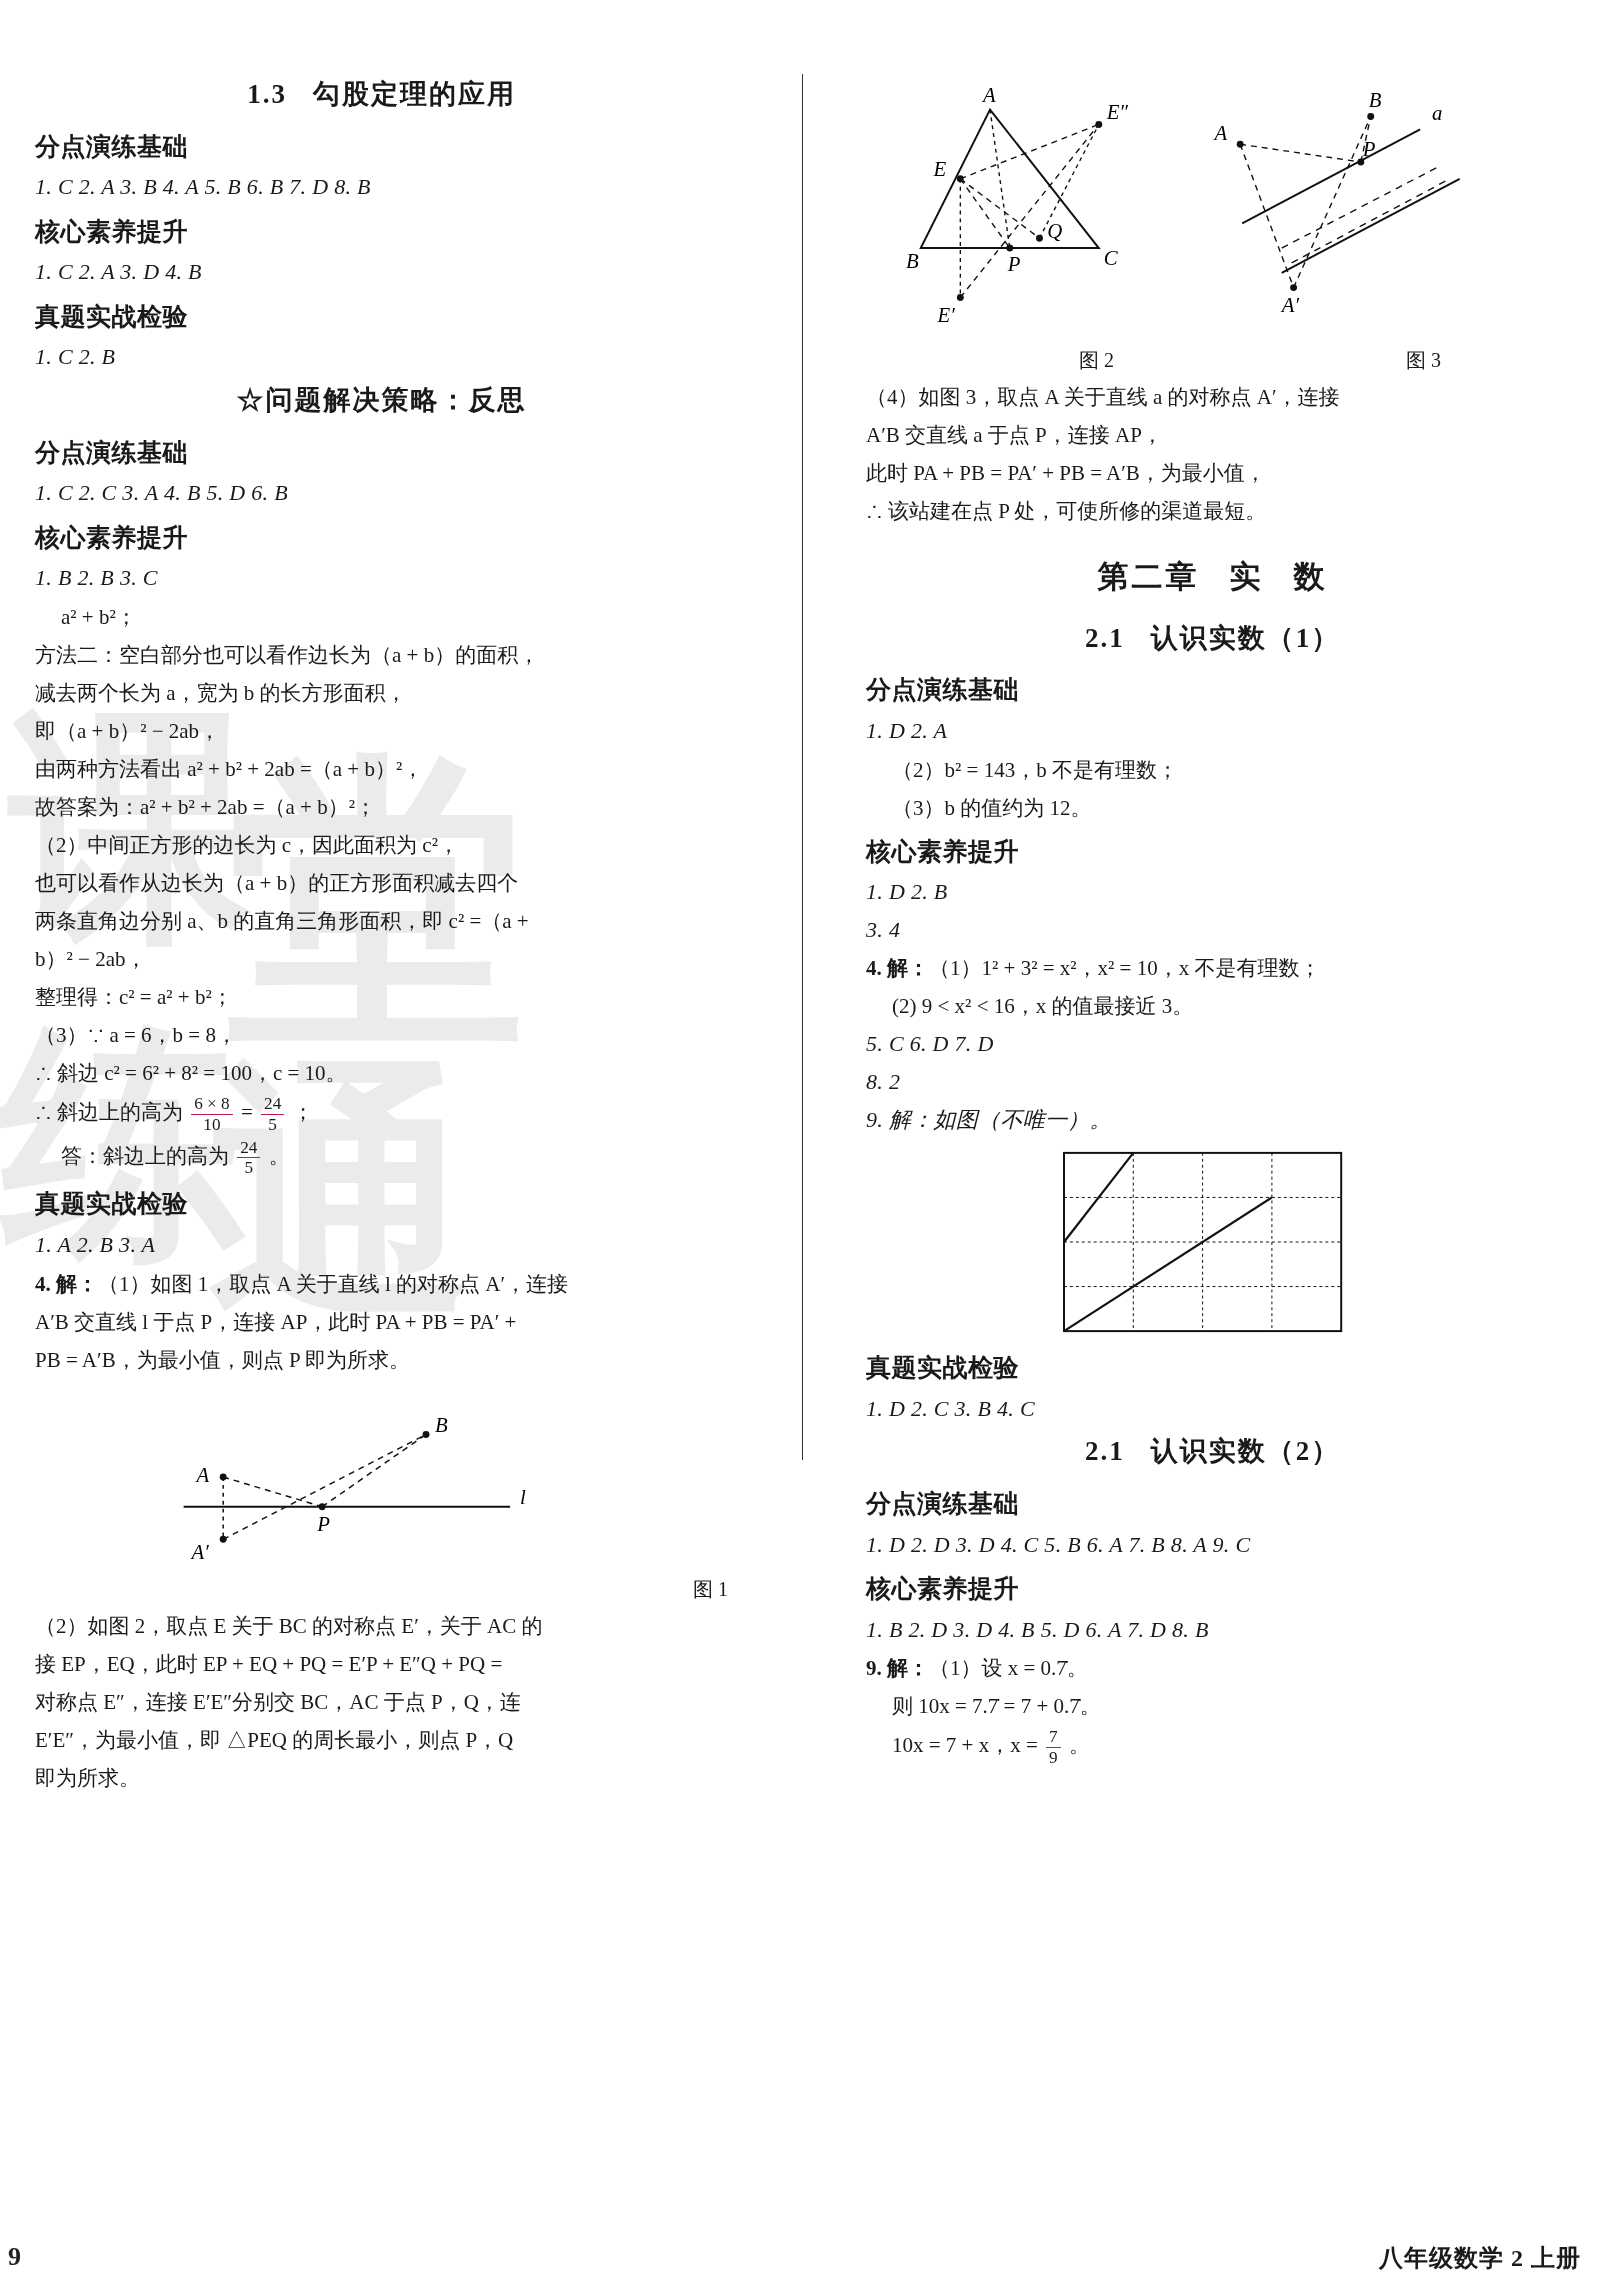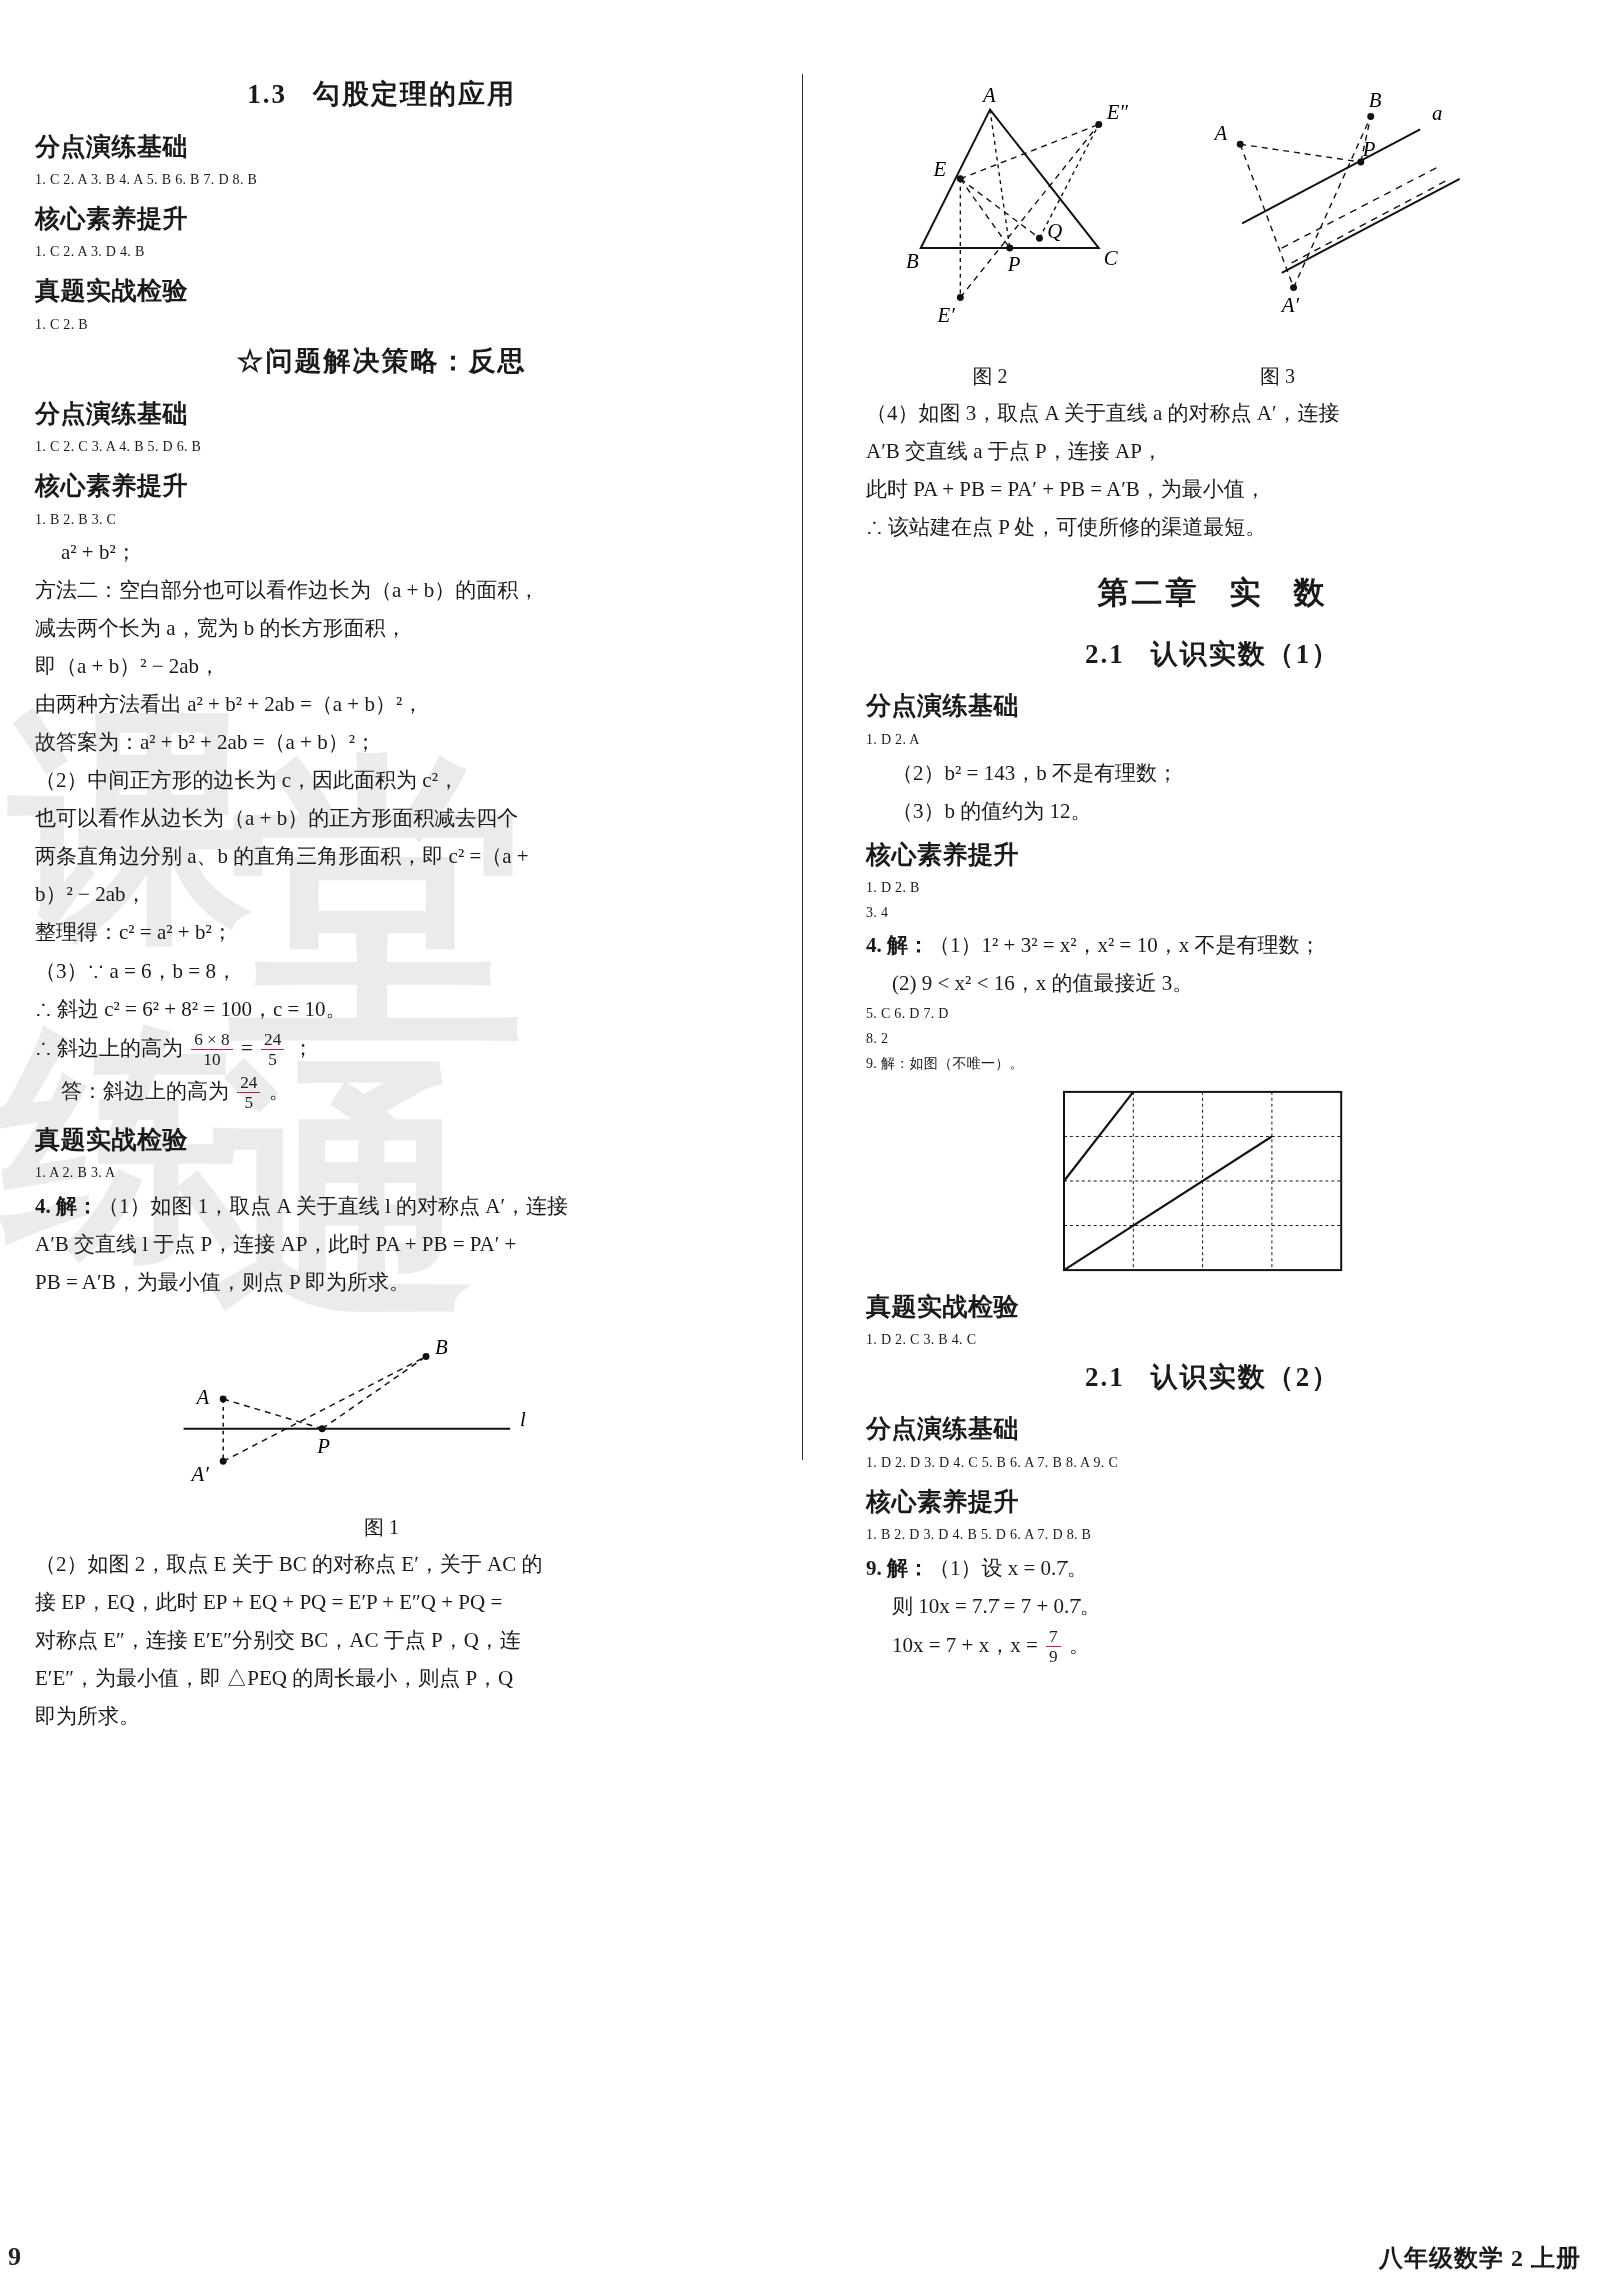--- a/index.html
+++ b/index.html
@@ -82,41 +82,42 @@
     margin-right: 26px;
   }
   .subhead {
     font-weight: bold;
     font-size: 25px;
     margin: 7px 0 2px 0;
     letter-spacing: 0.5px;
   }
   .ansline {
     margin: 2px 0 2px 0;
-    font-size: 14px;
+    font-size: 22px;
     letter-spacing: 0.3px;
+    font-style: italic;
   }
   .q {
     margin: 4px 0 3px 0;
     text-align: justify;
   }
   .q .qn { font-weight: bold; }
   .indent { margin-left: 26px; }
   .chapter-title {
     text-align: center;
     font-size: 31px;
     font-weight: bold;
     margin: 24px 0 14px 0;
     letter-spacing: 3px;
   }
   .chapter-title .sp { display: inline-block; width: 30px; }
   .figcap {
-    text-align: center;
+    text-align: right;
     font-size: 20px;
-    margin-top: 18px;
+    margin-top: 2px;
   }
   .frac {
     display: inline-block;
     vertical-align: middle;
     text-align: center;
     font-size: 0.82em;
     line-height: 1.12;
     margin: 0 3px;
   }
   .frac .n { display: block; border-bottom: 1px solid #be185d; padding: 0 3px; }

